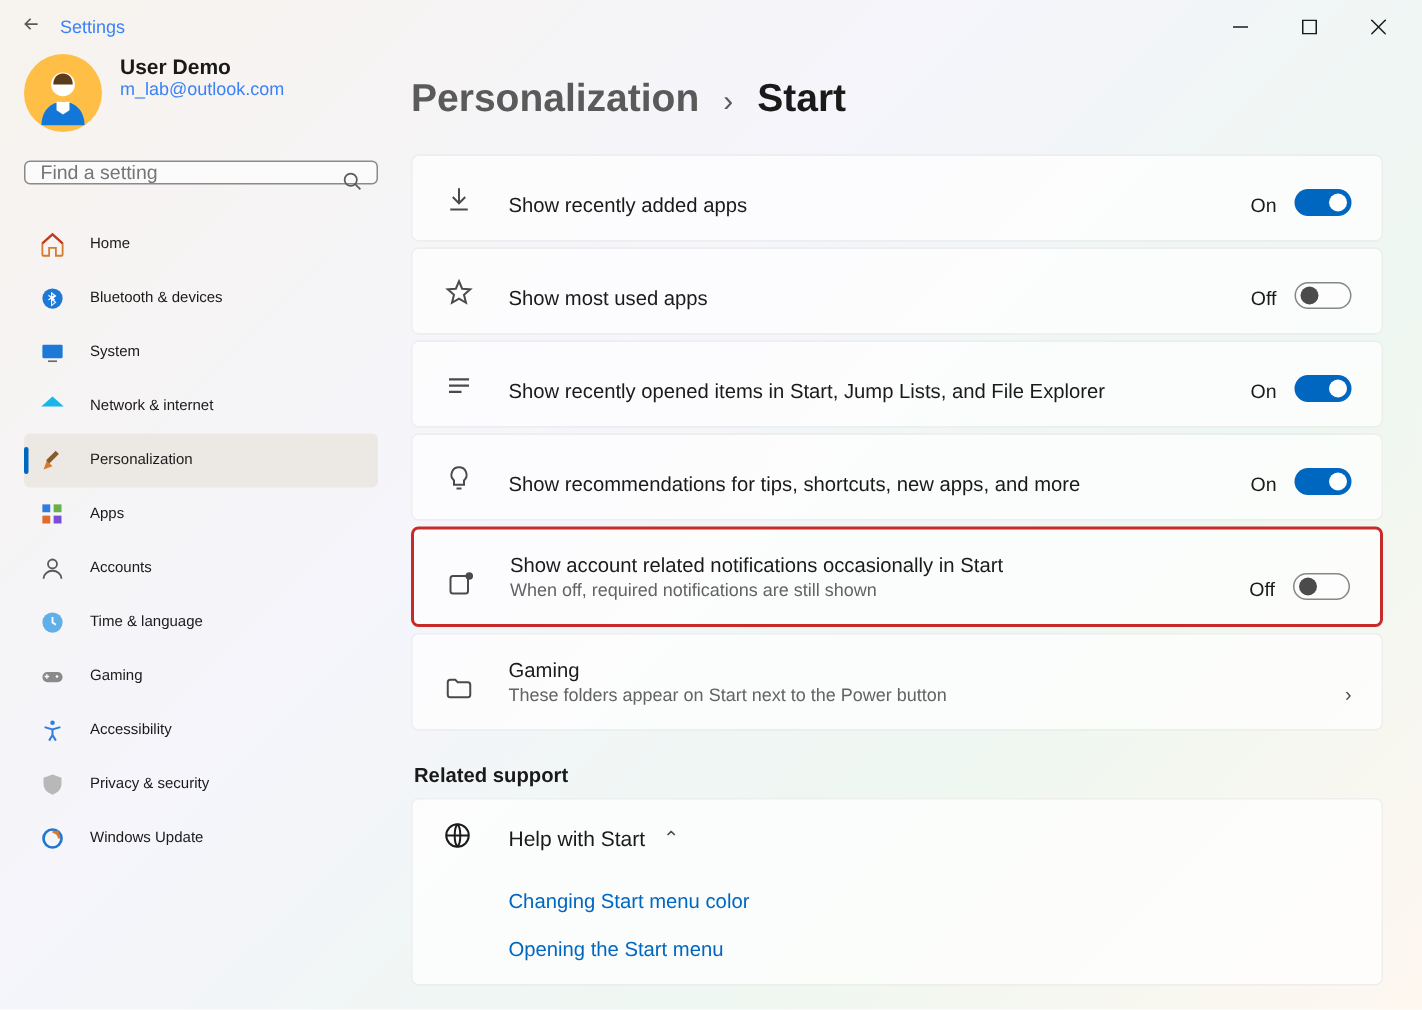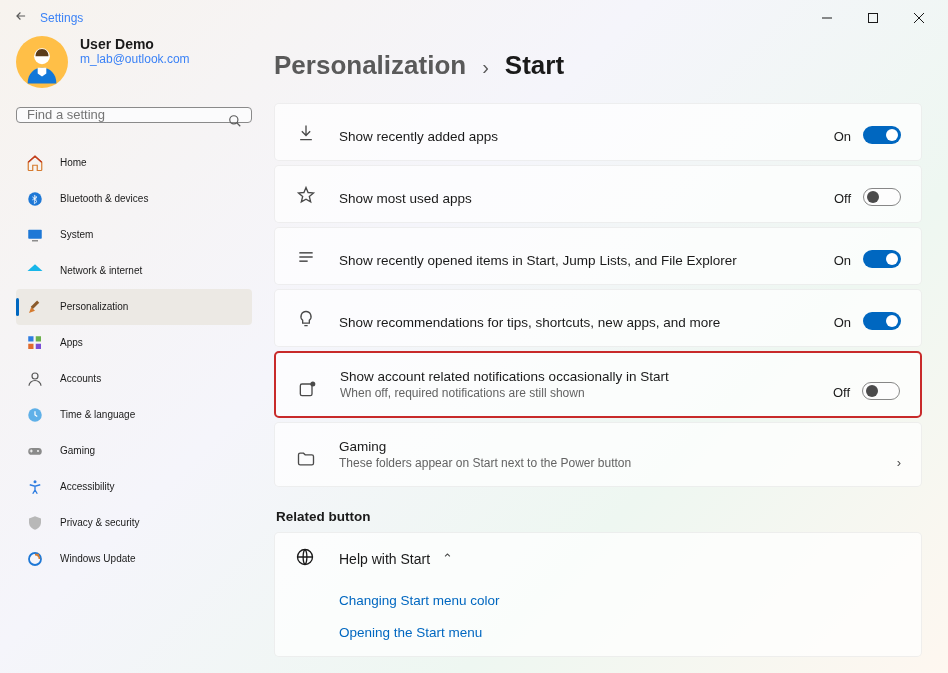--- a/index.html
+++ b/index.html
@@ -380,21 +380,21 @@
             <path d="M3 7a2 2 0 012-2h4l2 2h8a2 2 0 012 2v8a2 2 0 01-2 2H5a2 2 0 01-2-2z"></path>
           </svg>
         </span>
       <div class="body">
         <div class="lbl">Gaming</div>
         <div class="sub">These folders appear on Start next to the Power button</div>
       </div>
       <span class="chevron">›</span>
     </div>
 
-    <div class="section-title">Related button</div>
+    <div class="section-title">Related support</div>
 
     <div class="support-card">
       <div class="support-head">
         <span class="setting-icon"><svg width="20" height="20" viewBox="0 0 24 24" fill="none" stroke="currentColor" stroke-width="1.6">
               <circle cx="12" cy="12" r="9"></circle>
               <path d="M3 12h18M12 3c3 3 3 15 0 18M12 3c-3 3-3 15 0 18"></path>
             </svg></span>
         <div class="body">
             <div class="lbl">Help with Start</div>
           </div>

